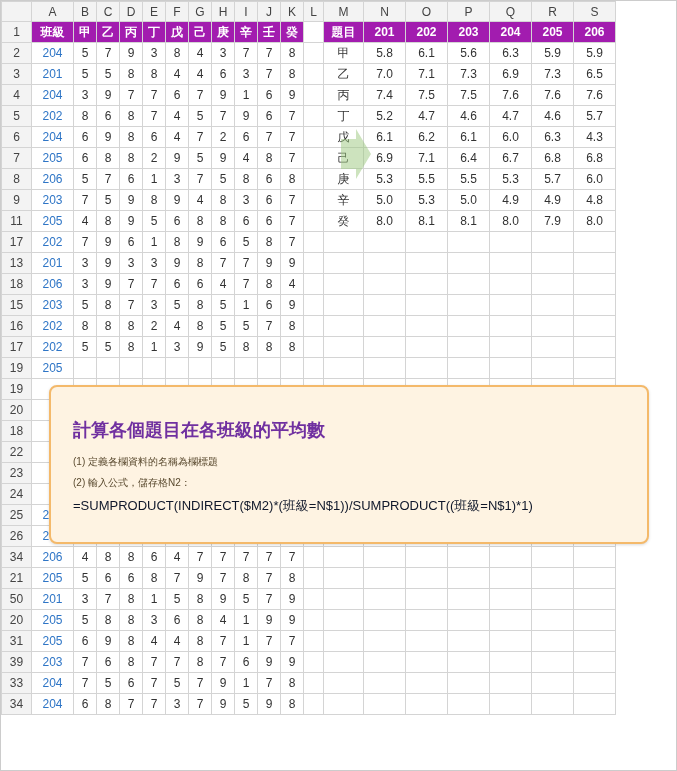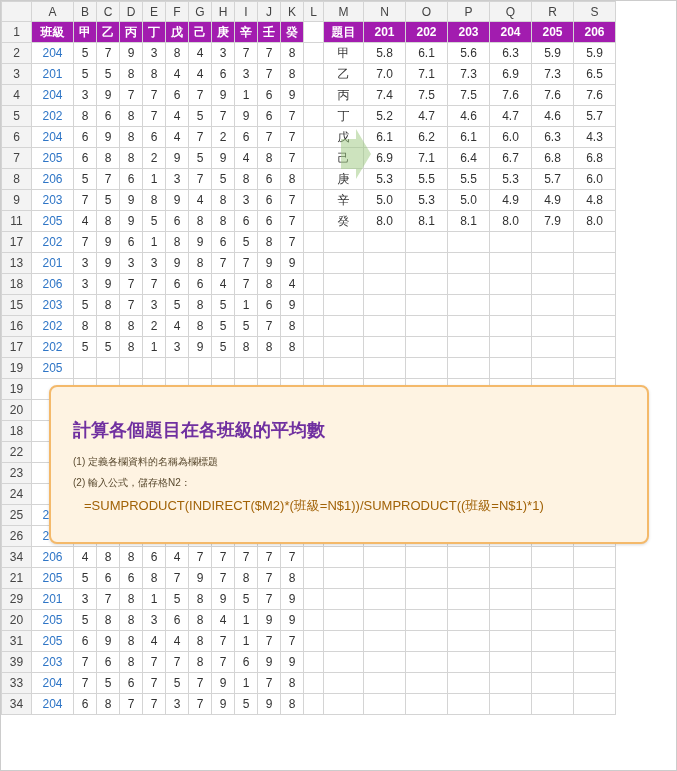--- a/index.html
+++ b/index.html
@@ -12,21 +12,21 @@
   
   .cA{width:42px;} .cB,.cC,.cD,.cE,.cF,.cG,.cH,.cI,.cJ,.cK{width:23px;}
   .cL{width:20px;} .cM{width:40px;}
   .cN,.cO,.cP,.cQ,.cR,.cS{width:42px;}
   .hdr-blue{background:#a21caf;color:#fff;font-weight:bold;}
   .class-cell{color:#2e75c6;}
   .arrow{position:absolute;left:340px;top:128px;width:30px;height:50px;opacity:.5;}
   .callout{position:absolute;left:48px;top:384px;width:600px;background:#fef3e2;border:2px solid #f4b96a;border-radius:8px;padding:31px 22px 20px;box-sizing:border-box;box-shadow:0 1px 3px rgba(0,0,0,.15);}
   .callout h3{margin:0 0 12px;color:#7030a0;font-size:18px;font-weight:bold;}
   .callout p{margin:6px 0;color:#5a4a2f;font-size:10px;line-height:1.5;}
-  .callout .formula{color:#a16207;font-size:13px;margin-left:11px;}
+  .callout .formula{color:#0f172a;font-size:13px;}
 </style>
 </head>
 <body>
 
 <div class="sheet">
 
   <table>
     <colgroup>
       <col class="row-hdr">
       <col class="cA">
@@ -662,21 +662,21 @@
           <td></td>
           <td></td>
           <td></td>
           <td></td>
           <td></td>
           <td></td>
           <td></td>
           <td></td>
         </tr>
         <tr>
-          <th class="row-hdr">29</th>
+          <th class="row-hdr">50</th>
           <td class="class-cell">201</td>
           <td>3</td>
           <td>7</td>
           <td>8</td>
           <td>1</td>
           <td>5</td>
           <td>8</td>
           <td>9</td>
           <td>5</td>
           <td>7</td>

